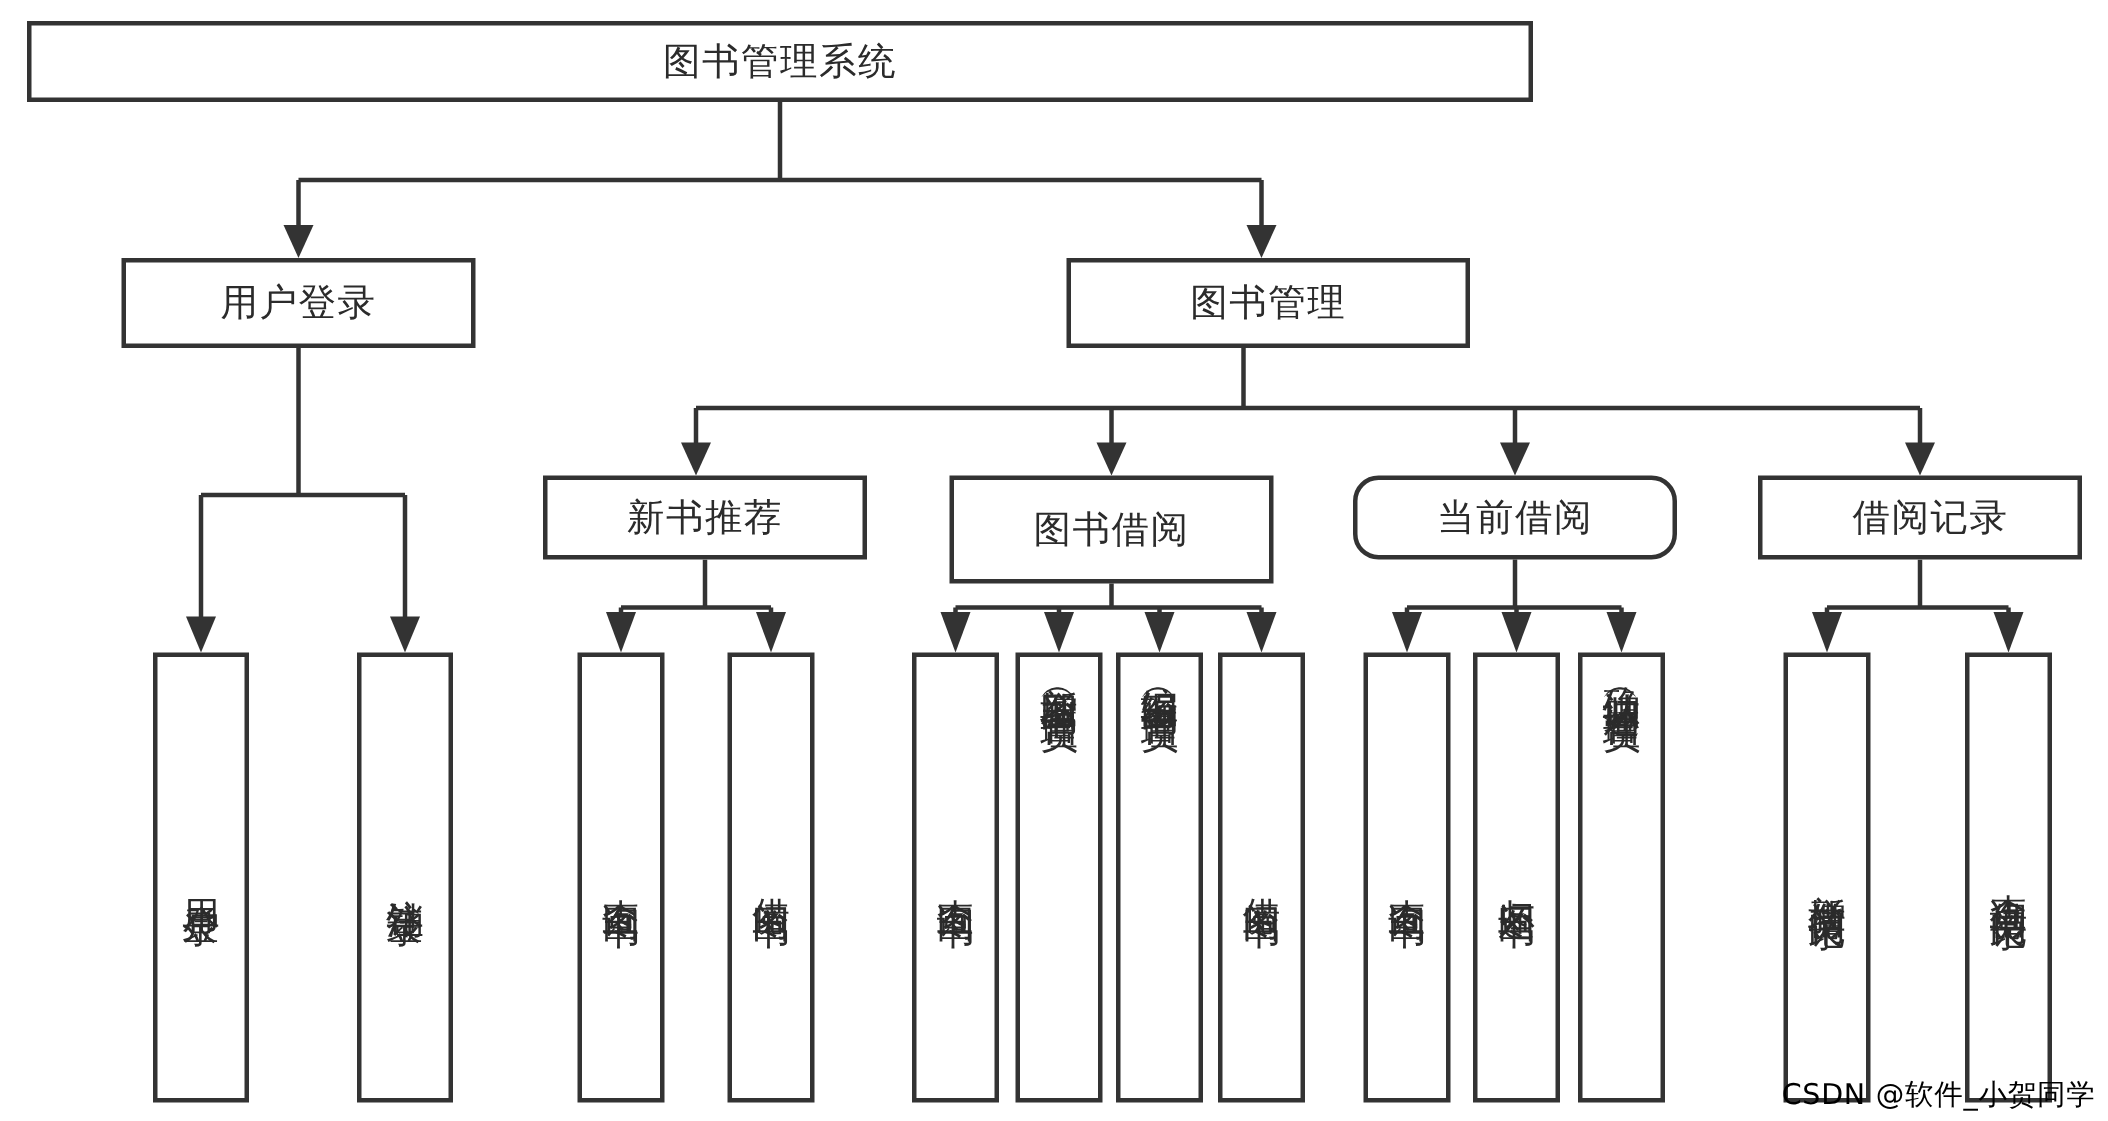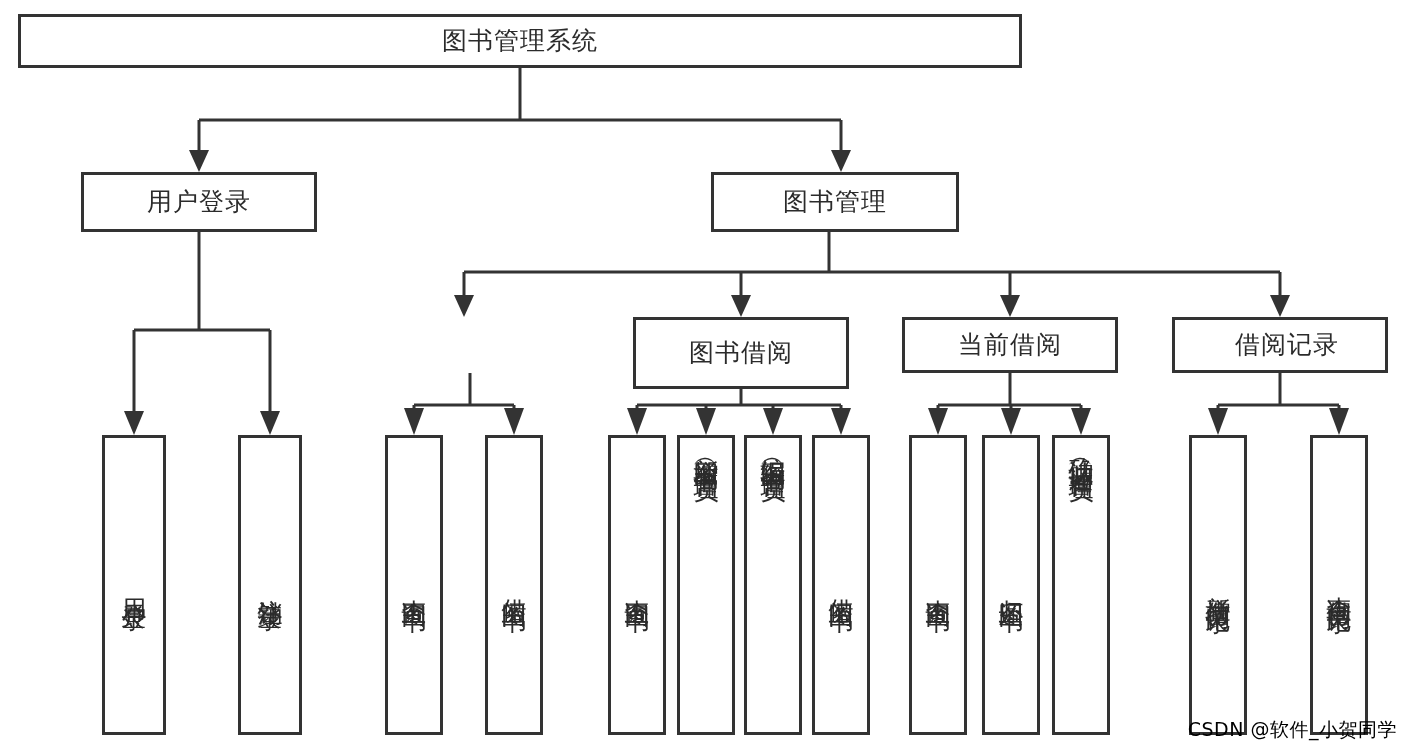--- a/index.html
+++ b/index.html
@@ -161,28 +161,31 @@
     </g>
   </svg>
 
   <div class="node" id="root-node" style="left: 18px; top: 14px; width: 1004px; height: 54px;">
     <span class="node-label">图书管理系统</span>
   </div>
 
   <div class="node" id="l2-0" style="left: 81px; top: 172px; width: 236px; height: 60px;">
     <span class="node-label">用户登录</span>
   </div>
-  <div class="node" id="l2-1" style="left: 711px; top: 172px; width: 248px; height: 60px;">
+  <div class="node" id="l2-1" style="left: 711px; top: 172px; width: 269px; height: 60px;">
     <span class="node-label">图书管理</span>
   </div>
 
+  <div class="node" id="l3-0" style="left: 362px; top: 317px; width: 216px; height: 56px;">
+    <span class="node-label">新书推荐</span>
+  </div>
   <div class="node" id="l3-1" style="left: 633px; top: 317px; width: 216px; height: 72px;">
     <span class="node-label">图书借阅</span>
   </div>
-  <div class="node" id="l3-2" style="left: 902px; top: 317px; width: 216px; height: 56px;">
+  <div class="node" id="l3-2" style="left: 902px; top: 317px; width: 216px; height: 56px; border-radius: 17px;">
     <span class="node-label">当前借阅</span>
   </div>
   <div class="node" id="l3-3" style="left: 1172px; top: 317px; width: 216px; height: 56px; padding-left: 14px;">
     <span class="node-label">借阅记录</span>
   </div>
 
   <div class="node vertical vcenter" id="lf-0" style="left: 102px; top: 435px; width: 64px; height: 300px;">
     <span class="node-label">用户登录</span>
   </div>
   <div class="node vertical vcenter" id="lf-1" style="left: 238px; top: 435px; width: 64px; height: 300px;">

